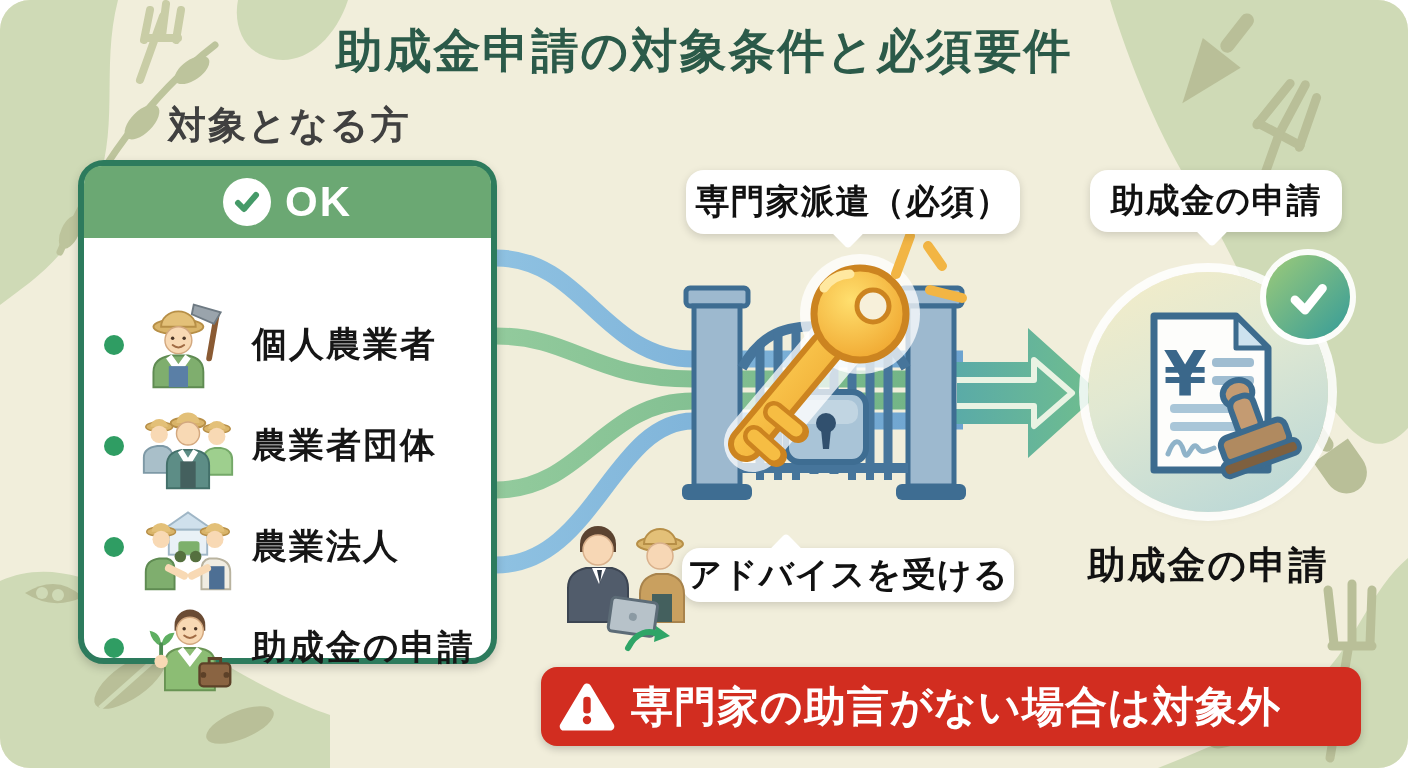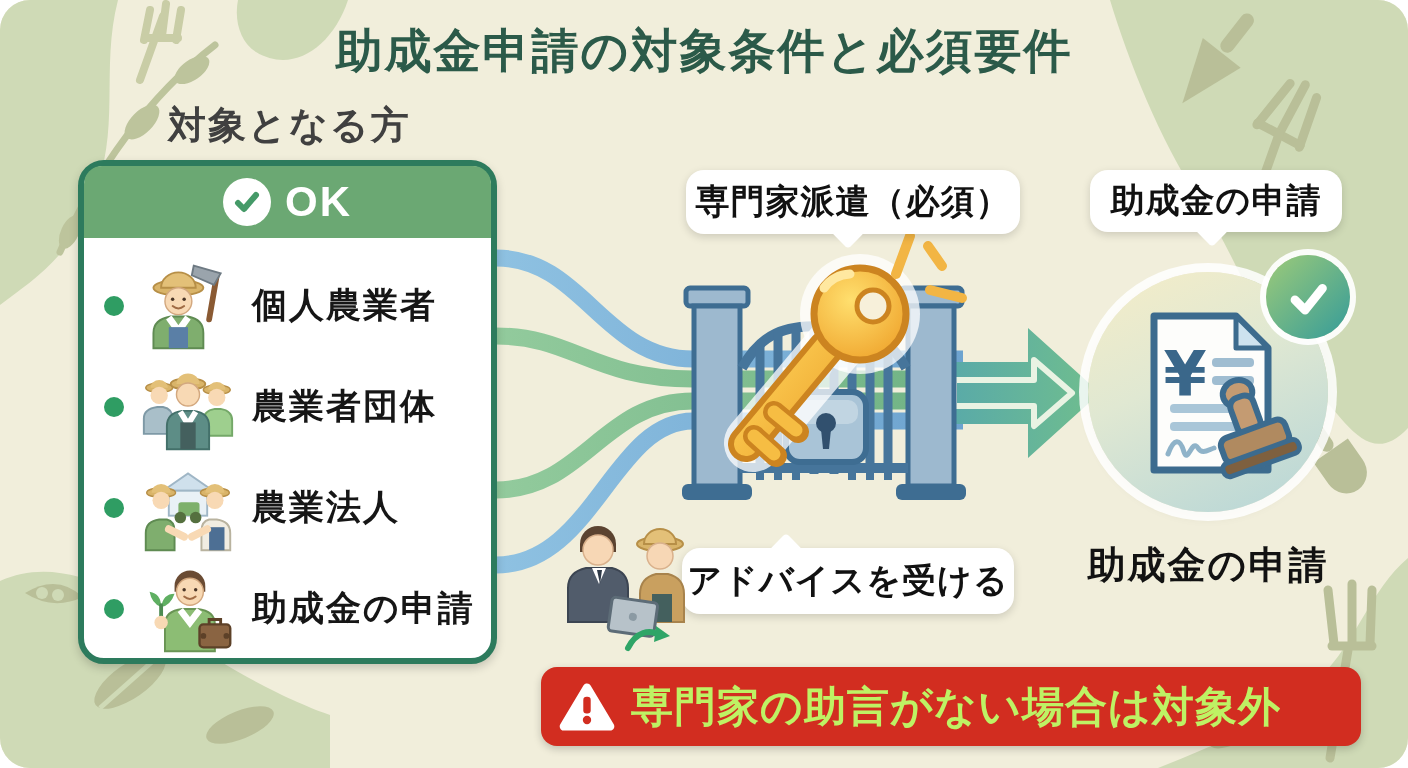--- a/index.html
+++ b/index.html
@@ -22,38 +22,38 @@
     background:#ffffff;border:6px solid #2d7b5d;border-radius:26px;
     box-shadow:0 4px 10px rgba(0,0,0,.18);
   }
   .ok-header{
     height:72px;background:#6ba873;border-radius:18px 18px 0 0;
     display:flex;align-items:center;justify-content:center;gap:14px;
   }
   .ok-check{width:48px;height:48px;border-radius:50%;background:#ffffff;
     display:flex;align-items:center;justify-content:center;}
   .ok-label{font-size:42px;font-weight:800;color:#ffffff;letter-spacing:2px;}
-  .ok-list{padding:17px 0 0 0;}
+  .ok-list{padding:24px 0 0 0;margin-top:32px;}
   .ok-item{display:flex;align-items:center;height:101px;padding:0 12px 0 20px;gap:14px;}
   .bullet{width:20px;height:20px;border-radius:50%;background:#2f9d63;flex:0 0 auto;}
   .item-icon{width:100px;height:94px;flex:0 0 auto;display:flex;align-items:center;justify-content:center;}
   .item-label{font-size:35px;font-weight:800;color:#161616;letter-spacing:2px;white-space:nowrap;}
   .bubble{
     position:absolute;z-index:6;background:#ffffff;border-radius:18px;
     box-shadow:0 3px 8px rgba(0,0,0,.15);
     display:flex;align-items:center;justify-content:center;
     font-size:34px;font-weight:800;color:#111;letter-spacing:1px;white-space:nowrap;
   }
   .bubble .tail{
     position:absolute;width:24px;height:24px;background:#ffffff;transform:rotate(45deg);
     border-radius:4px;
   }
   .bubble-expert{left:686px;top:170px;width:334px;height:64px;}
   .bubble-expert .tail{bottom:-10px;left:150px;}
-  .bubble-advice{left:682px;top:548px;width:332px;height:66px;}
+  .bubble-advice{left:682px;top:548px;width:332px;height:54px;}
   .bubble-advice .tail{top:-10px;left:92px;}
   .bubble-apply{left:1090px;top:170px;width:252px;height:62px;}
   .bubble-apply .tail{bottom:-10px;left:110px;}
   .result-circle{
     position:absolute;z-index:2;left:1088px;top:272px;width:240px;height:240px;border-radius:50%;
     background:linear-gradient(155deg,#f1ecca 8%,#e0e8d2 42%,#bed9d6 88%);
     box-shadow:0 0 0 9px rgba(255,255,255,.85),0 5px 12px rgba(0,0,0,.08);
   }
   .result-badge{
     position:absolute;z-index:3;left:1266px;top:255px;width:84px;height:84px;border-radius:50%;
@@ -63,21 +63,21 @@
   }
   .result-caption{
     position:absolute;z-index:2;left:1038px;top:540px;width:340px;text-align:center;
     font-size:38px;font-weight:800;color:#121212;letter-spacing:2px;
   }
   .warning-banner{
     position:absolute;z-index:8;left:541px;top:667px;width:820px;height:79px;
     background:#d22d20;border-radius:16px;box-shadow:0 3px 8px rgba(0,0,0,.2);
     display:flex;align-items:center;gap:16px;padding:0 0 0 18px;box-sizing:border-box;
   }
-  .warning-text{font-size:42px;font-weight:800;color:#bef264;letter-spacing:1px;white-space:nowrap;}
+  .warning-text{font-size:42px;font-weight:800;color:#ffffff;letter-spacing:1px;white-space:nowrap;}
   .abs{position:absolute;}
 </style>
 </head>
 <body>
 
 <div class="canvas">
 
   <svg class="deco" style="left:0;top:0" width="360" height="560" viewBox="0 0 360 560">
     <path d="M0,0 H118 C100,70 122,130 92,200 C70,258 30,282 0,305 Z" fill="#cfdab6"></path>
     <path d="M238,0 H348 C332,48 292,74 256,52 C240,42 234,20 238,0 Z" fill="#cfdab6"></path>

